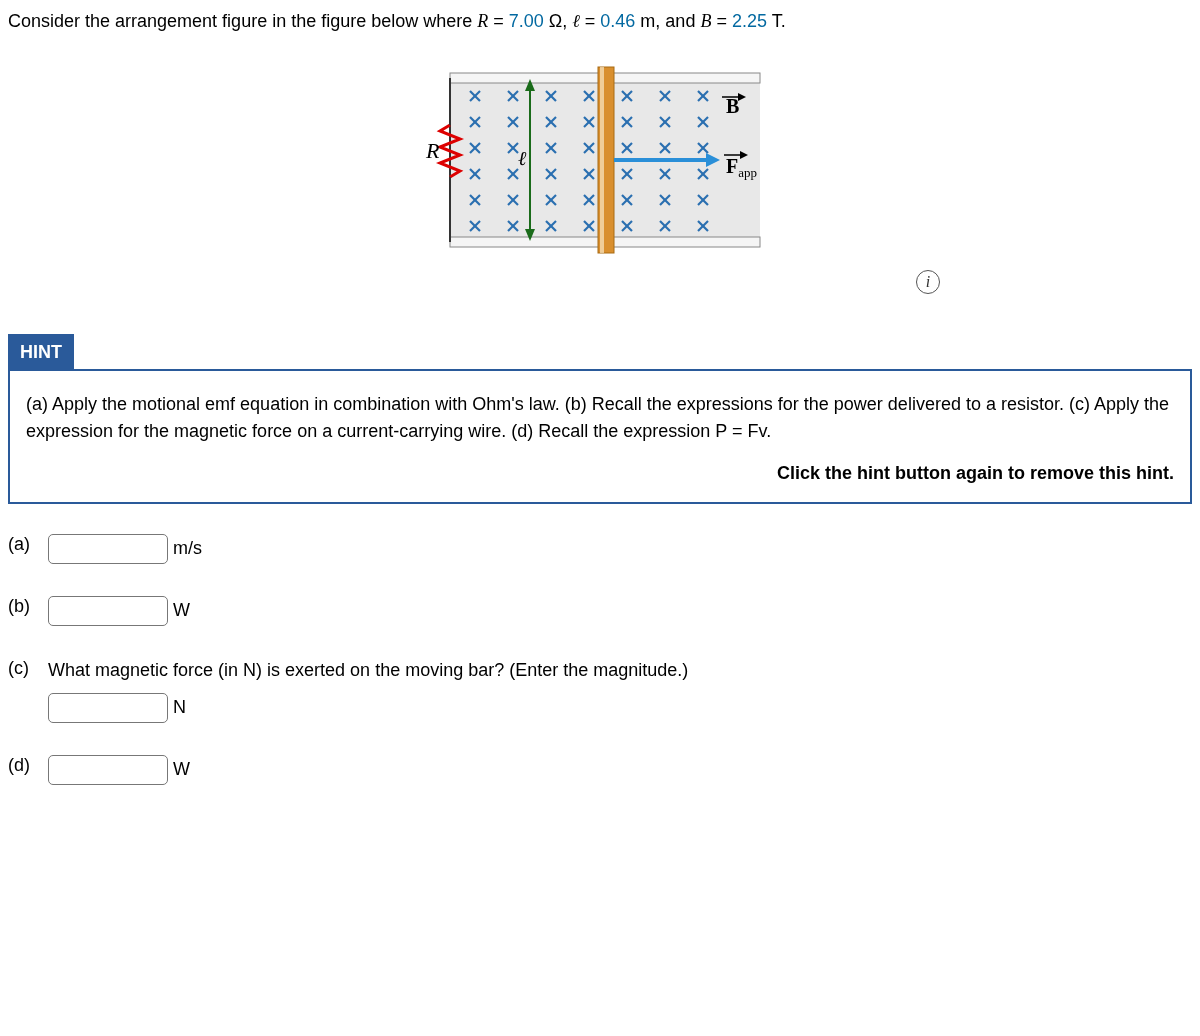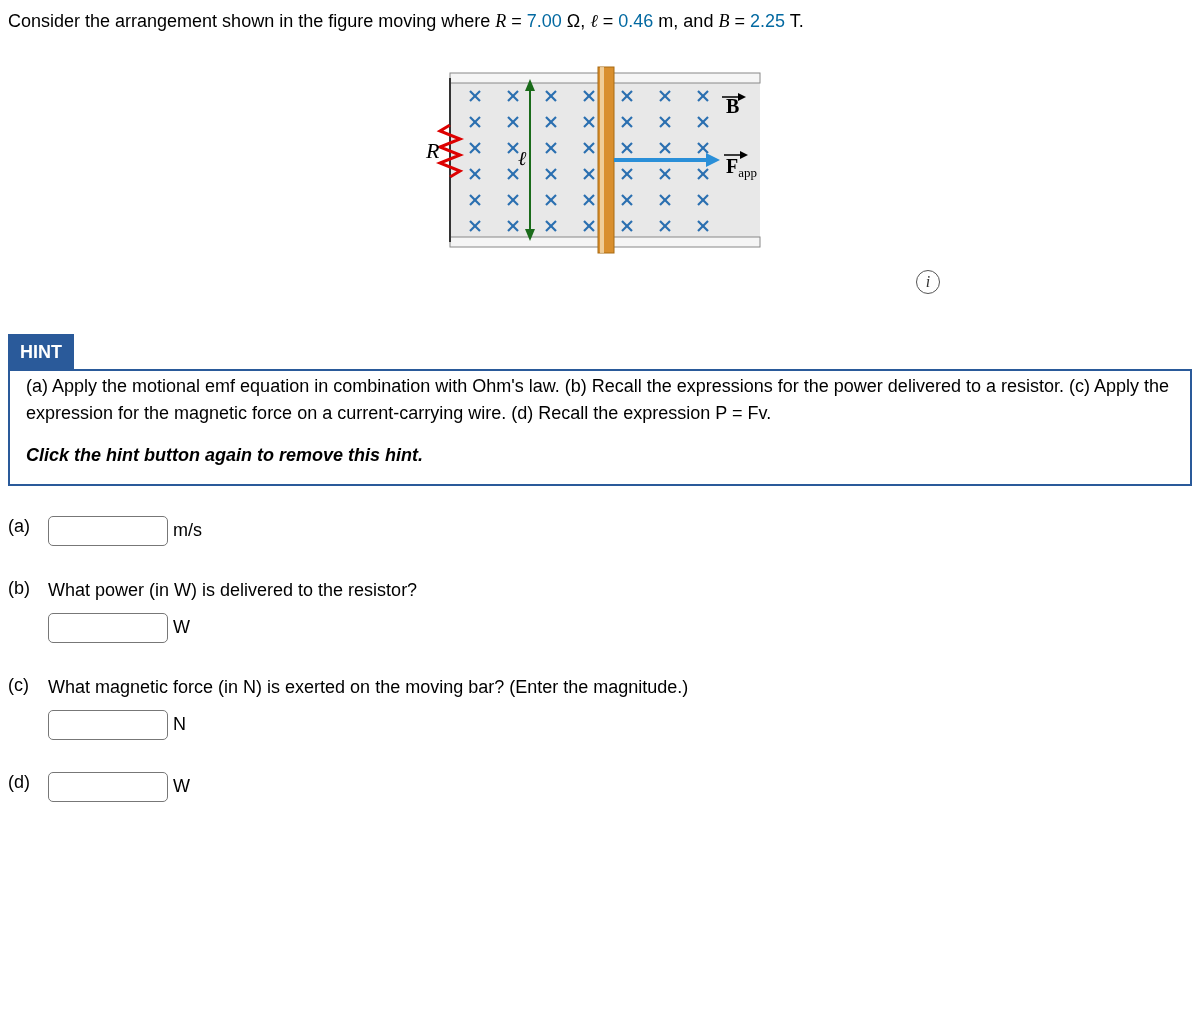--- a/index.html
+++ b/index.html
@@ -45,28 +45,27 @@
     padding: 6px 10px;
     border: 2px solid #2a5a9a;
     margin-top: 30px;
     margin-bottom: 0;
     font-size: 18px;
     cursor: pointer;
     text-align: right;
   }
   .hint-box {
     border: 2.5px solid #2a5a9a;
-    padding: 2px 16px 18px 16px;
+    padding: 20px 16px 18px 16px;
     margin-top: -2px;
     margin-bottom: 30px;
   }
   .hint-box p { margin: 0 0 18px 0; line-height: 1.5; }
   .hint-footer {
-    text-align: left;
-    font-style: italic;
+    text-align: right;
     font-weight: bold;
   }
   .qlist { list-style: none; padding: 0; margin: 0;}
   .qrow { margin-bottom: 32px; }
   .qrow-inner { display: flex; align-items: flex-start; }
   .qlabel { width: 40px; flex-shrink: 0; }
   .qbody { flex: 1; }
   .qtext { margin-bottom: 10px; line-height: 1.4;}
   .ans-input {
     width: 110px;
@@ -80,21 +79,21 @@
   .unit { margin-left: 0; }
   .sub { vertical-align: sub; font-size: 0.75em; }
   .ital { font-style: italic; font-family: "Times New Roman", serif;}
 </style>
 </head>
 <body>
 
 
 
 <div class="prompt-text">
-  <span>Consider the arrangement shown in the figure moving where </span><span class="ital">R</span><span> = </span><span class="red">7.00</span><span> Ω, </span><span class="ital">ℓ</span><span> = </span><span class="red">0.46</span><span> m, and </span><span class="ital">B</span><span> = </span><span class="red">2.25</span><span> T.</span>
+  <span>Consider the arrangement figure in the figure below where </span><span class="ital">R</span><span> = </span><span class="red">7.00</span><span> Ω, </span><span class="ital">ℓ</span><span> = </span><span class="red">0.46</span><span> m, and </span><span class="ital">B</span><span> = </span><span class="red">2.25</span><span> T.</span>
 </div>
 
 <div class="figure-wrap">
   <svg class="figure-svg" width="420" height="210" viewBox="0 0 420 210">
 
     <rect x="60" y="20" width="310" height="170" fill="#e8e8e8" stroke="none"></rect>
 
     <rect x="60" y="18" width="310" height="10" fill="#f5f5f5" stroke="#888"></rect>
     <rect x="60" y="182" width="310" height="10" fill="#f5f5f5" stroke="#888"></rect>
 
@@ -324,21 +323,20 @@
         <input class="ans-input" type="text" style="">
         <span class="unit">m/s</span>
       </div>
     </div>
   </li>
 
   <li class="qrow">
     <div class="qrow-inner">
       <div class="qlabel">(b)</div>
       <div class="qbody">
-        <div class="qtext">What power (in W) is delivered to the resistor?</div>
         <input class="ans-input" type="text" style="">
         <span class="unit">W</span>
       </div>
     </div>
   </li>
 
   <li class="qrow">
     <div class="qrow-inner">
       <div class="qlabel">(c)</div>
       <div class="qbody">

